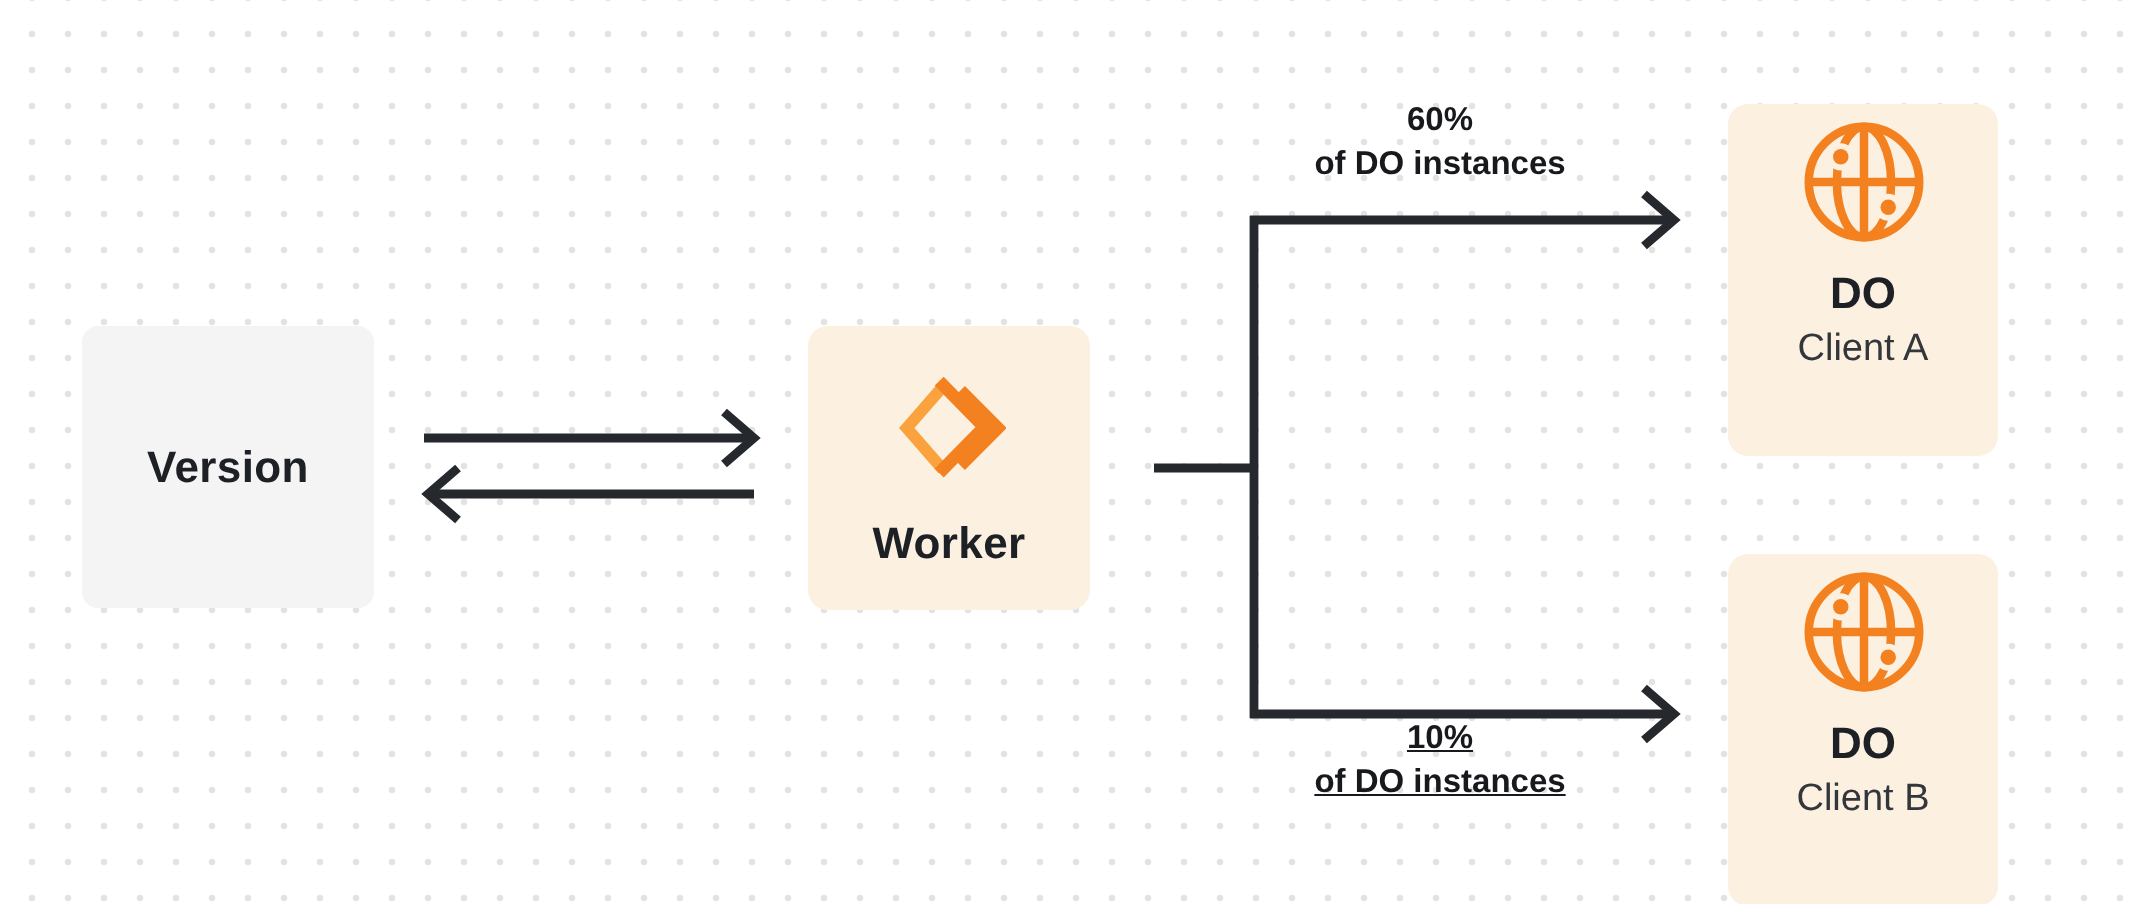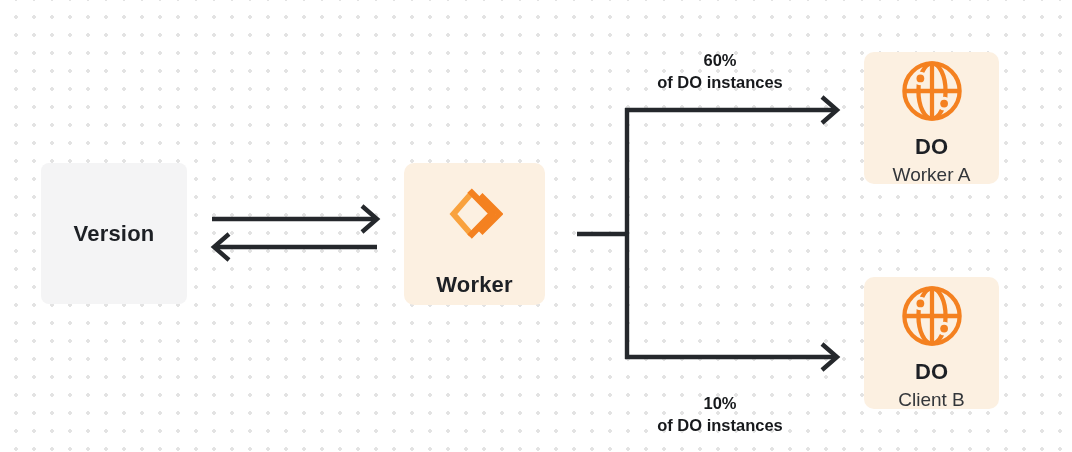--- a/index.html
+++ b/index.html
@@ -14,30 +14,30 @@
     position:relative;width:1072px;height:452px;overflow:hidden;
     background-color:var(--bg);
     background-image:radial-gradient(circle,var(--dot) 1.6px,transparent 1.8px);
     background-size:18px 18px;background-position:7px 8px;
   }
   .wires{position:absolute;left:0;top:0;width:1072px;height:452px;}
   .wires line,.wires polyline{stroke:var(--ink);stroke-width:4.4;fill:none;stroke-linejoin:miter;stroke-linecap:butt;}
   .node{position:absolute;display:flex;flex-direction:column;align-items:center;justify-content:center;}
   .client{left:41px;top:163px;width:146px;height:141px;background:var(--gray-box);border-radius:8px;}
   .node-label{font-size:22px;font-weight:700;color:var(--title);letter-spacing:.2px;}
-  .worker{left:404px;top:163px;width:141px;height:142px;background:var(--cream);border-radius:10px;justify-content:flex-start;padding-top:24px;gap:31px;}
-  .do-node{width:135px;height:132px;background:var(--cream);border-radius:10px;justify-content:flex-start;padding-top:8px;}
+  .worker{left:404px;top:163px;width:141px;height:142px;background:var(--cream);border-radius:10px;justify-content:flex-start;padding-top:24px;gap:18px;}
+  .do-node{width:135px;height:176px;background:var(--cream);border-radius:10px;justify-content:flex-start;padding-top:8px;}
   .do-a{left:864px;top:52px;}
   .do-b{left:864px;top:277px;}
   .icon-wrap{display:flex;align-items:center;justify-content:center;}
   .do-title{font-size:22px;font-weight:700;color:var(--title);margin-top:14px;line-height:1;}
   .do-subtitle{font-size:19px;font-weight:400;color:var(--subtitle);margin-top:7px;line-height:1;}
   .edge-label{position:absolute;left:620px;width:200px;text-align:center;font-size:16.5px;font-weight:700;color:#17191c;line-height:21.5px;}
   .edge-label-top{top:50px;}
-  .edge-label-bottom{top:393px;}
+  .edge-label-bottom{top:359px;text-decoration:underline;}
 </style>
 </head>
 <body>
 
 <div class="canvas">
 
   <svg class="wires" viewBox="0 0 1072 452">
 
     <g>
       <line x1="212" y1="219" x2="375" y2="219"></line>
@@ -85,21 +85,21 @@
           <line x1="32" y1="3.5" x2="32" y2="60.5"></line>
           <line x1="3.5" y1="32" x2="60.5" y2="32"></line>
         </g>
         <circle cx="20" cy="19" r="7" fill="var(--cream)"></circle>
         <circle cx="20" cy="19" r="4" fill="var(--accent)"></circle>
         <circle cx="44.5" cy="45" r="7" fill="var(--cream)"></circle>
         <circle cx="44.5" cy="45" r="4" fill="var(--accent)"></circle>
       </svg>
     </span>
     <span class="do-title">DO</span>
-    <span class="do-subtitle">Worker A</span>
+    <span class="do-subtitle">Client A</span>
   </div>
 
   <div class="node do-node do-b">
     <span class="icon-wrap">
       <svg width="62" height="62" viewBox="0 0 64 64" fill="none">
         <g stroke="var(--accent)" stroke-width="4.4" fill="none">
           <circle cx="32" cy="32" r="28.5"></circle>
           <ellipse cx="32" cy="32" rx="14" ry="28.5"></ellipse>
           <line x1="32" y1="3.5" x2="32" y2="60.5"></line>
           <line x1="3.5" y1="32" x2="60.5" y2="32"></line>

